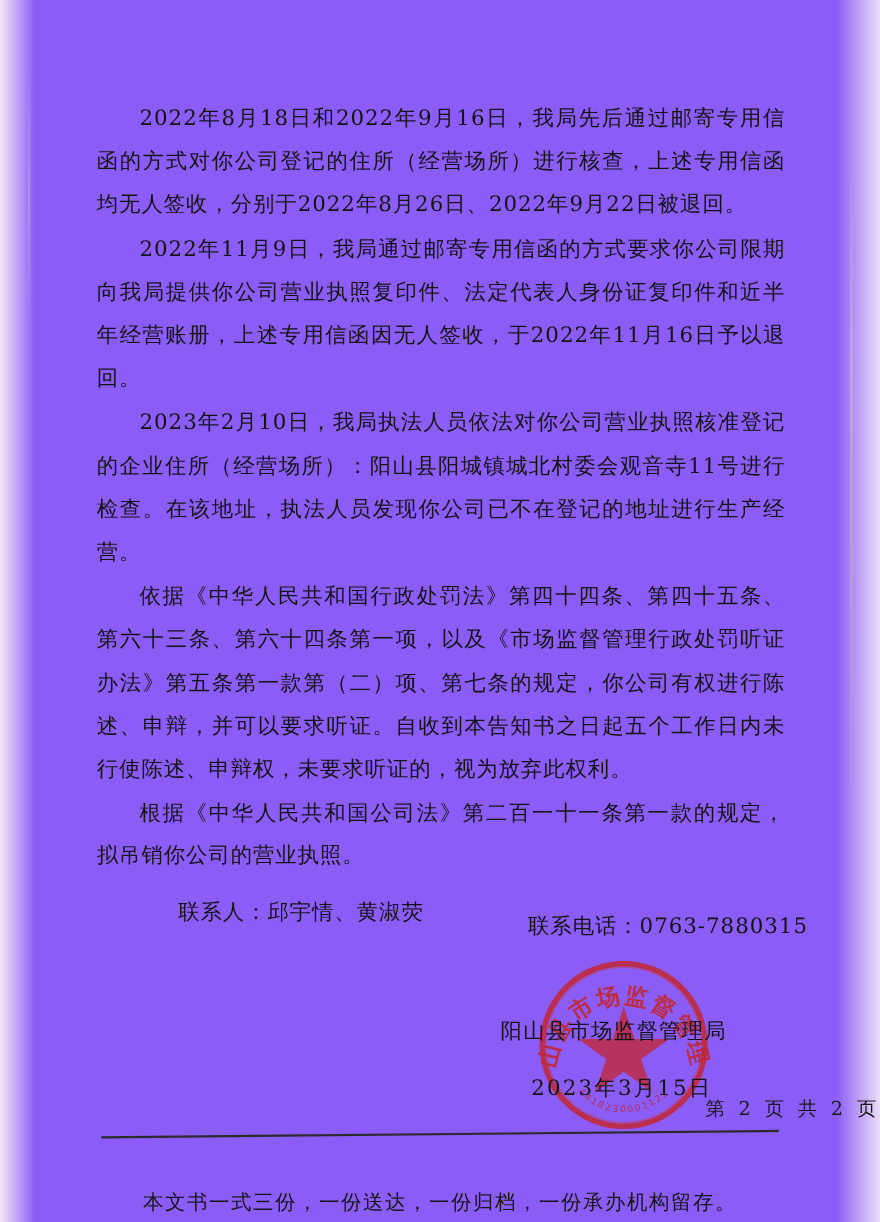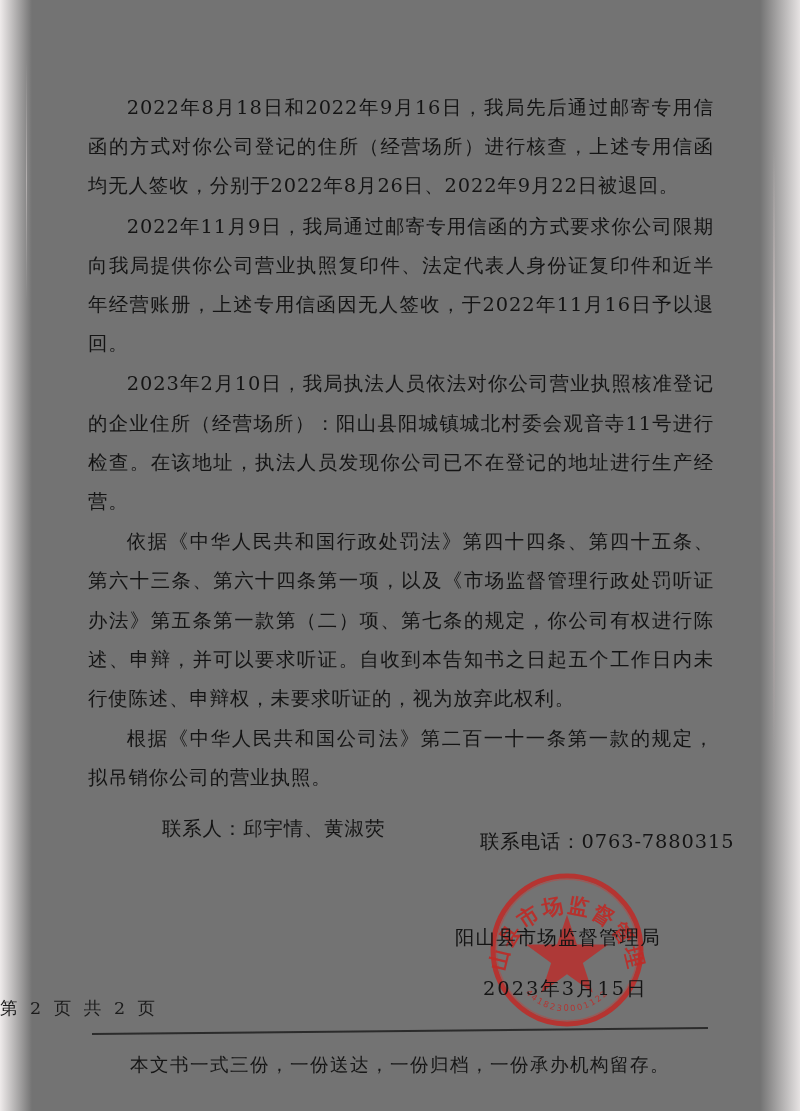--- a/index.html
+++ b/index.html
@@ -4,21 +4,21 @@
 <style>
   html, body {
     margin: 0;
     padding: 0;
     background: #ffffff;
   }
   .page {
     position: relative;
     width: 800px;
     height: 1111px;
-    background: #737373;
+    background: #8b5cf6;
     overflow: hidden;
     font-family: "DejaVu Serif", "Liberation Serif", serif;
     color: #1a1a1a;
   }
   
   .scan-tint {
     position: absolute;
     inset: 0;
     background:
       linear-gradient(90deg, rgba(252,248,248,0.9) 0%, rgba(255,255,255,0) 4%),
@@ -128,41 +128,41 @@
     pointer-events: none;
     opacity: 0.88;
   }
 
   
   .page-number {
     position: absolute;
     left: 0;
     top: 996px;
     width: 800px;
-    text-align: left;
+    text-align: right;
     font-size: 17.5px;
     letter-spacing: 3.5px;
     color: #1a1a1a;
     z-index: 5;
   }
   .footer-rule {
     position: absolute;
     left: 92px;
     top: 1033px;
     width: 616px;
     height: 2px;
     background: #2b2b2b;
     transform: rotate(-0.55deg);
     transform-origin: left center;
     z-index: 5;
   }
   .footer-note {
     position: absolute;
     left: 0;
-    top: 1052px;
+    top: 1080px;
     width: 800px;
     text-align: center;
     font-size: 18.6px;
     letter-spacing: 1.4px;
     color: #161616;
     z-index: 5;
   }
 </style>
 </head>
 <body>

